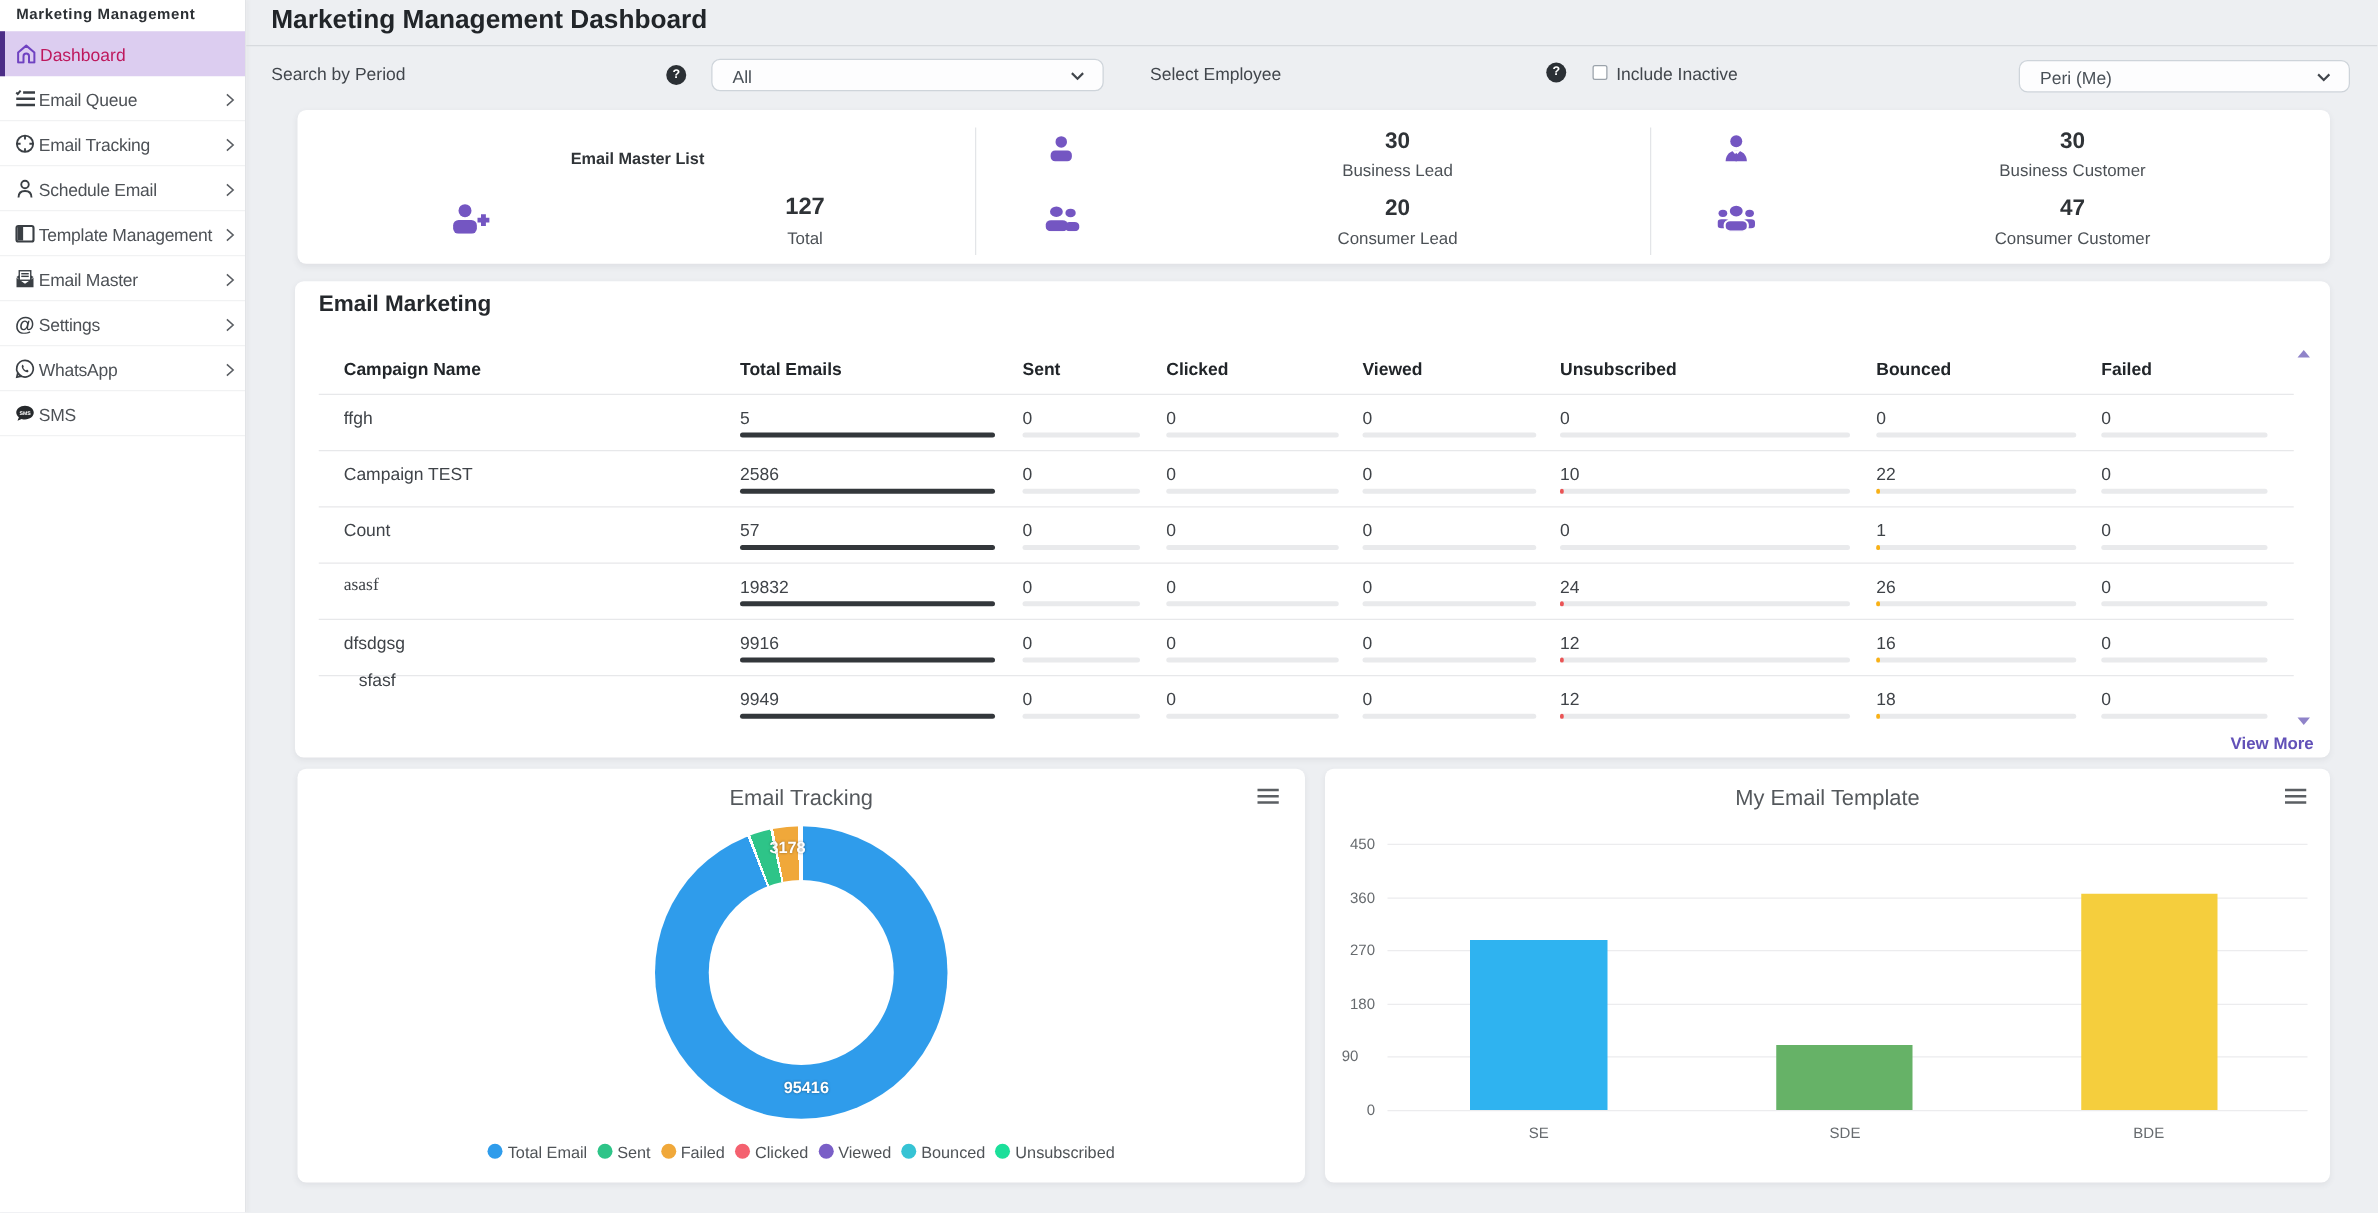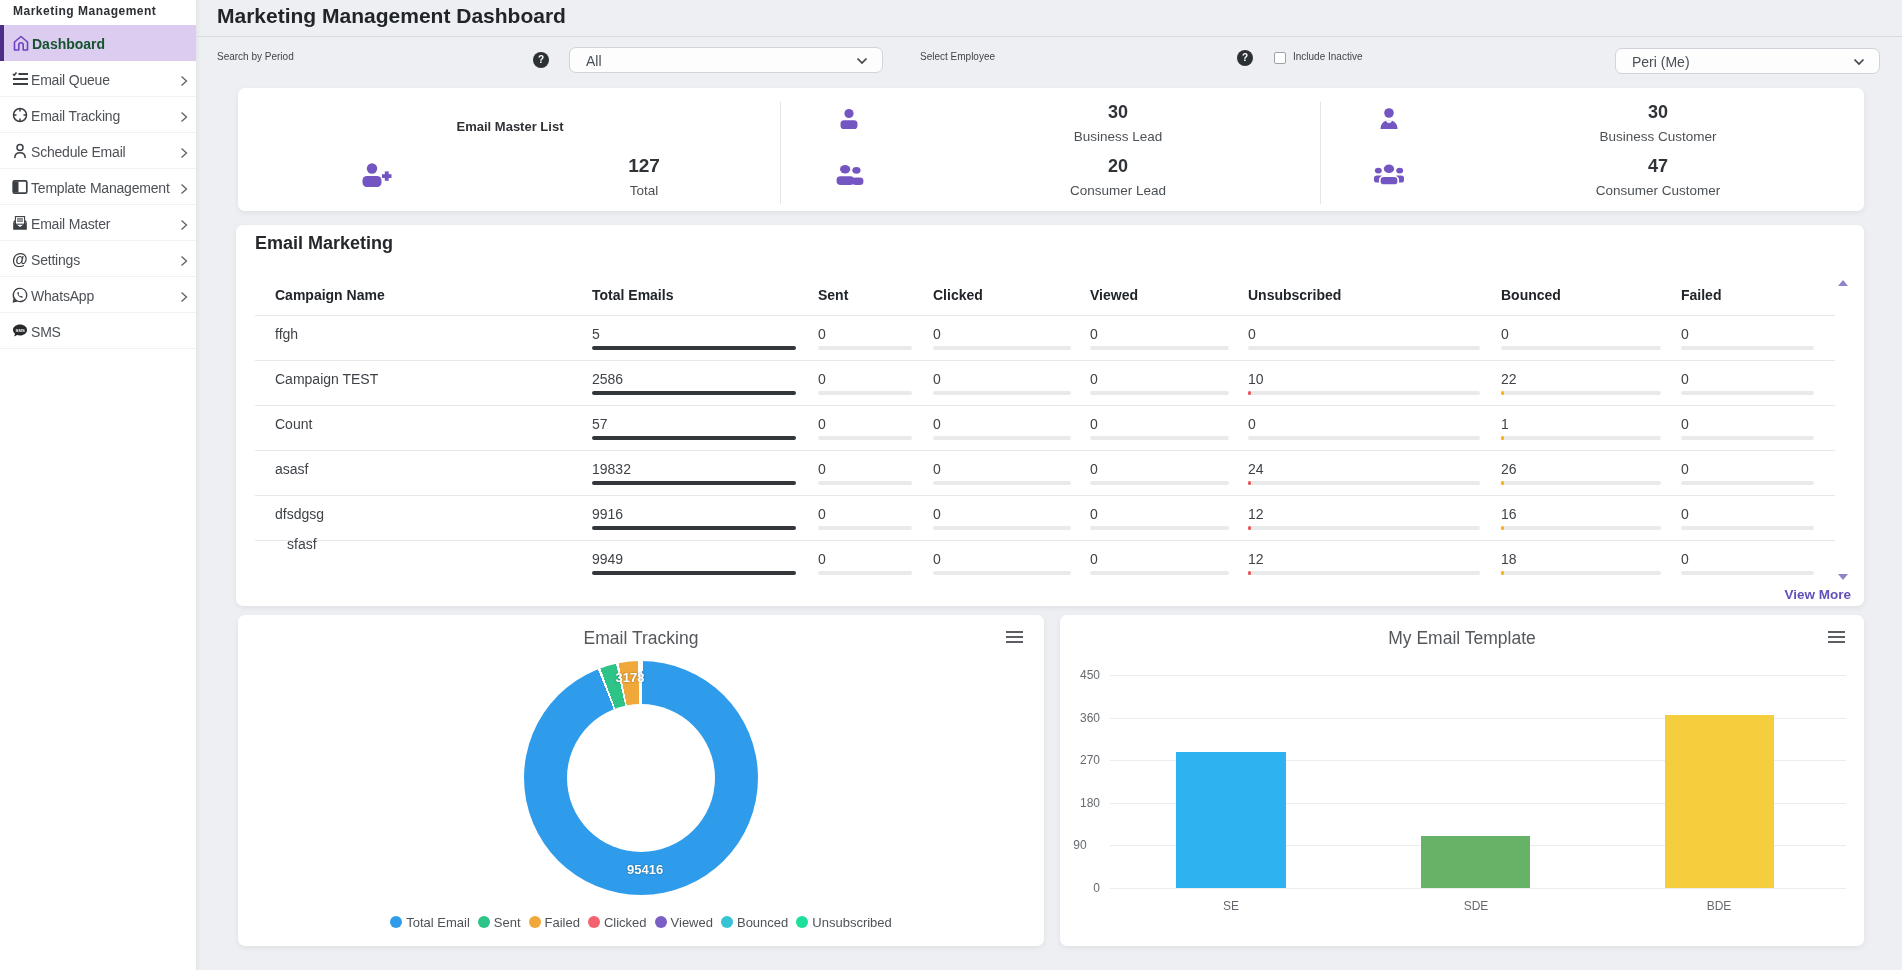--- a/index.html
+++ b/index.html
@@ -7,26 +7,26 @@
 body { font-family:"Liberation Sans", sans-serif; background:#edeff2; position:relative; }
 .abs { position:absolute; }
 
 #sidebar { position:absolute; left:0; top:0; width:197px; height:970px; background:#fff; border-right:1px solid #e2e4e7; box-shadow:1px 0 4px rgba(0,0,0,.04); }
 #sbtitle { position:absolute; left:13px; top:4px; font-size:12px; font-weight:bold; letter-spacing:.5px; color:#2c3034; }
 .mi { position:absolute; left:0; width:196px; height:36px; border-bottom:1px solid #f1f2f3; }
 .mi .lbl { position:absolute; left:31px; top:11px; font-size:14px; letter-spacing:-0.2px; color:#4d5156; }
 .mi .ic { position:absolute; left:12px; top:10px; width:16px; height:16px; }
 .mi .chev { position:absolute; right:8px; top:12px; width:8px; height:12px; }
 #active { position:absolute; left:0; top:25px; width:196px; height:36px; background:#dccdf0; border-left:4px solid #4c2d87; }
-#active .lbl { position:absolute; left:28px; top:11px; font-size:14px; font-weight:bold; color:#14532d; }
+#active .lbl { position:absolute; left:28px; top:11px; font-size:14px; font-weight:normal; color:#be185d; }
 #active .ic { position:absolute; left:9px; top:10px; width:16px; height:16px; }
 
 #ptitle { position:absolute; left:217px; top:4px; font-size:21px; font-weight:bold; color:#212529; }
 #hr1 { position:absolute; left:197px; top:36px; width:1705px; height:1px; background:#d7dade; }
-.flabel { position:absolute; font-size:10px; color:#41464c; }
+.flabel { position:absolute; font-size:14px; color:#41464c; }
 .help { position:absolute; width:16px; height:16px; border-radius:50%; background:#2b3035; color:#fff; font-size:10px; font-weight:bold; text-align:center; line-height:16px; }
 .sel { position:absolute; height:26px; line-height:26px; background:#fdfdfe; border:1px solid #ced4da; border-radius:7px; font-size:14px; color:#495057; padding-left:16px; }
 .sel .car { position:absolute; right:14px; top:9px; width:12px; height:8px; line-height:0; }
 #cbx { position:absolute; left:1274px; top:52px; width:12px; height:12px; border:1px solid #9aa2aa; border-radius:2px; background:#fff; }
 
 .card { position:absolute; background:#fff; border-radius:7px; box-shadow:0 2px 5px rgba(60,65,75,.08); }
 
 .vdiv { position:absolute; width:1px; background:#e3e5e8; }
 .sic { position:absolute; }
 .snum { position:absolute; font-size:18px; font-weight:bold; color:#2f3337; text-align:center; }
@@ -257,21 +257,21 @@
 <div class="bar" style="left:933px; top:436px; width:138px;"></div>
 <div class="td" style="left:1090px; top:416px;">0</div>
 <div class="bar" style="left:1090px; top:436px; width:139px;"></div>
 <div class="td" style="left:1248px; top:416px;">0</div>
 <div class="bar" style="left:1248px; top:436px; width:232px;"></div>
 <div class="td" style="left:1501px; top:416px;">1</div>
 <div class="bar" style="left:1501px; top:436px; width:160px;"></div>
 <div class="barfill" style="left:1501px; top:436px; width:3px; background:#f9b115;"></div>
 <div class="td" style="left:1681px; top:416px;">0</div>
 <div class="bar" style="left:1681px; top:436px; width:133px;"></div>
-<div class="td" style="left:275px; top:461px;">asasf</div>
+<div class="td" style="left:275px; top:461px;font-family:Liberation Serif, serif;">asasf</div>
 <div class="td" style="left:592px; top:461px;">19832</div>
 <div class="bar" style="left:592px; top:481px; width:204px; background:#33373b;"></div>
 <div class="td" style="left:818px; top:461px;">0</div>
 <div class="bar" style="left:818px; top:481px; width:94px;"></div>
 <div class="td" style="left:933px; top:461px;">0</div>
 <div class="bar" style="left:933px; top:481px; width:138px;"></div>
 <div class="td" style="left:1090px; top:461px;">0</div>
 <div class="bar" style="left:1090px; top:481px; width:139px;"></div>
 <div class="td" style="left:1248px; top:461px;">24</div>
 <div class="bar" style="left:1248px; top:481px; width:232px;"></div>

